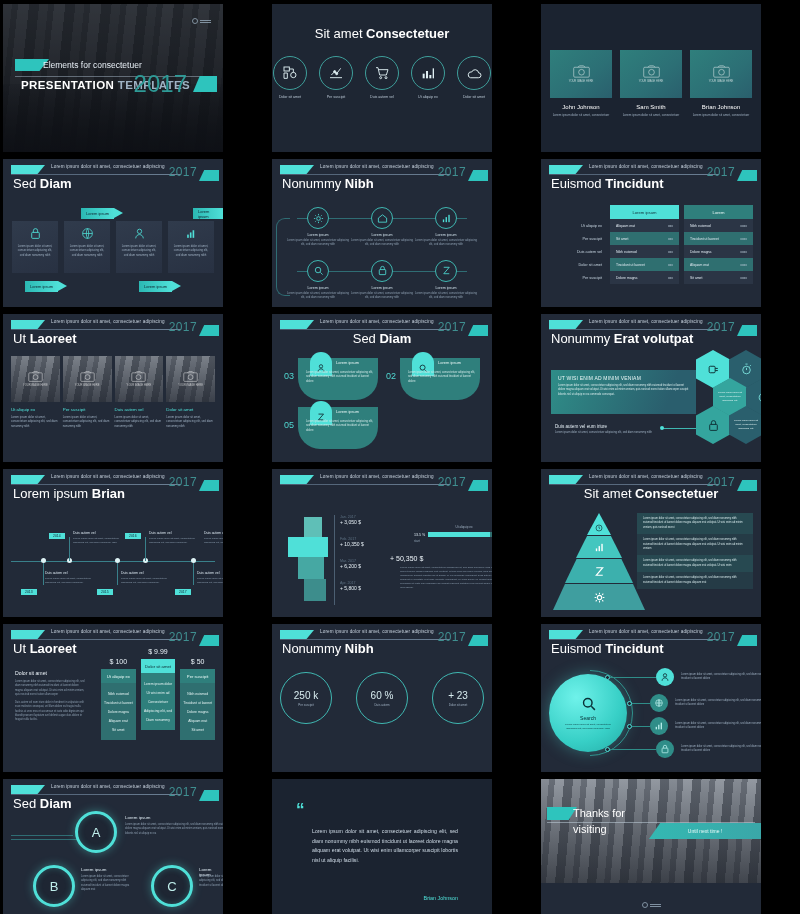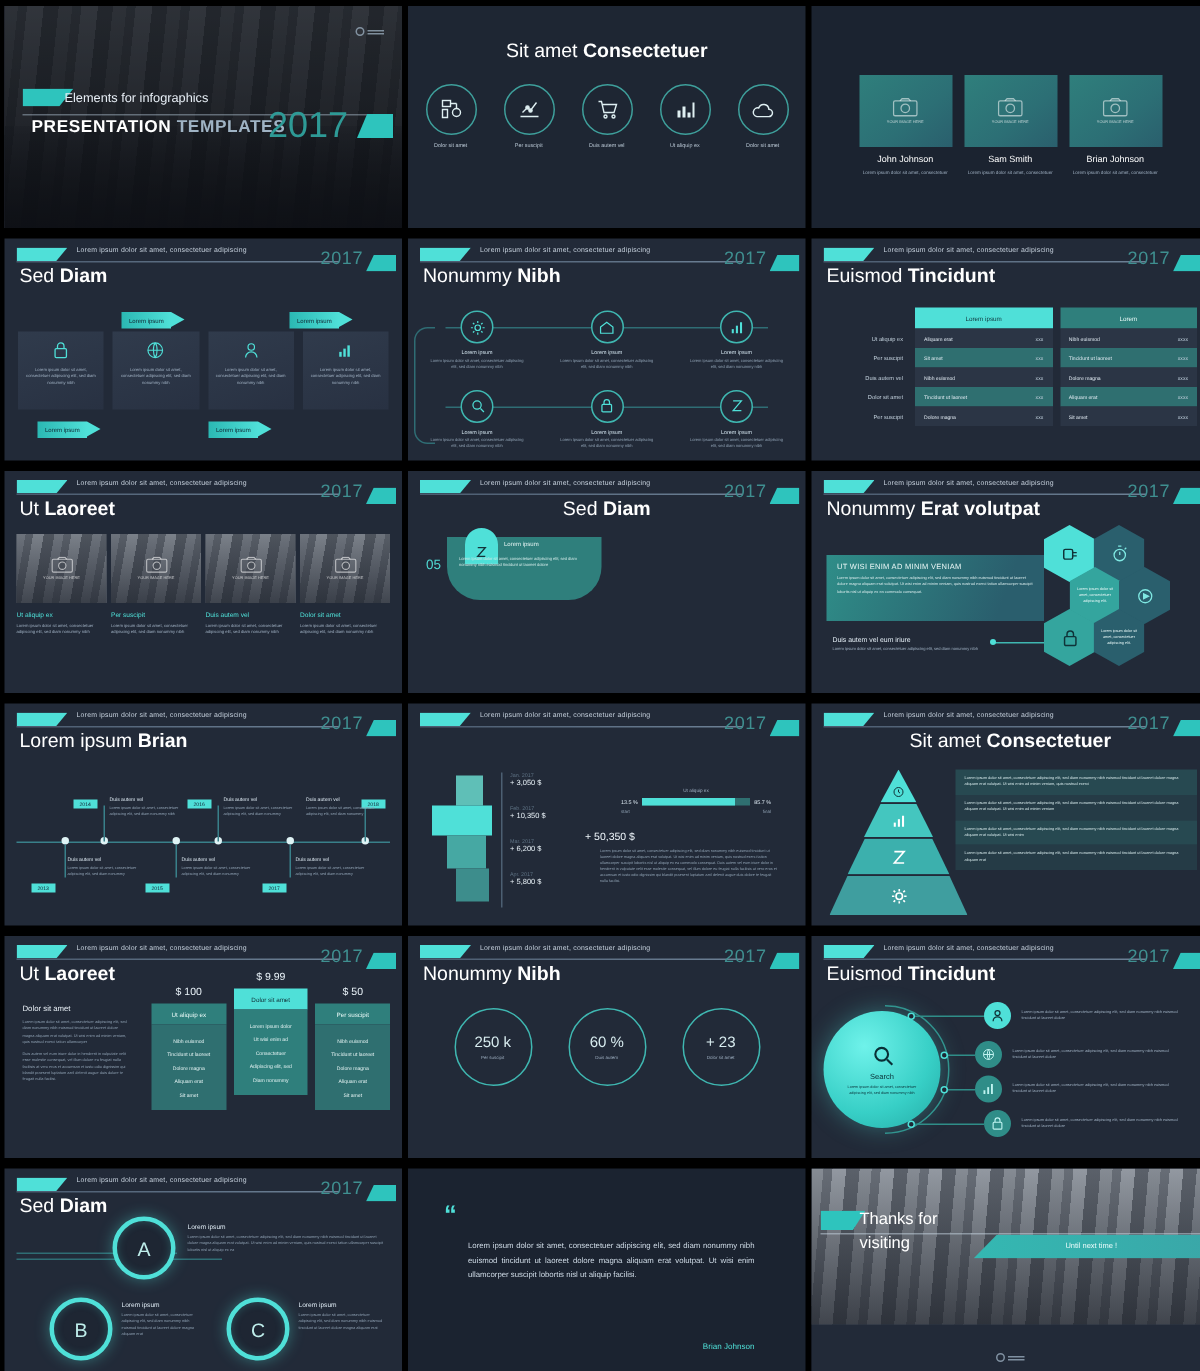--- a/index.html
+++ b/index.html
@@ -12,21 +12,21 @@
   }
   .deck {
     display:grid;
     grid-template-columns: repeat(3, 265px);
     grid-template-rows: repeat(6, 148px);
     gap:7px 4px;
     padding:4px 3px;
   }
   .slide {
     position:relative;
-    width:265px; height:148px;
+    width:220px; height:148px;
     background:#222a38;
     overflow:hidden;
   }
   .slide.dark { background:#1e2633; }
   .slide.deep { background:#1b2330; }
 
   
   .hdr { position:absolute; top:0; left:0; right:0; height:40px; }
   .hdr .tag {
     position:absolute; left:8px; top:6px; width:34px; height:9px;
@@ -310,21 +310,21 @@
     <div class="cover-img"></div>
     <div class="cover-dim"></div>
     <div class="logo-mark">
       <span class="ring"></span>
         <span class="bars">
           <i></i>
           <i></i>
         </span>
     </div>
     <div class="cov-tag"></div>
-    <div class="cov-sub">Elements for infographics</div>
+    <div class="cov-sub">Elements for consectetuer</div>
     <div class="cov-rule"></div>
     <div class="cov-main">
       <span>PRESENTATION </span><span class="mid">TEMPLATES</span>
     </div>
     <div class="cov-year">2017</div>
     <div class="cov-corner"></div>
   </div>
 
   <div class="slide dark">
     <div class="s-title center" style="top:22px;">
@@ -700,20 +700,44 @@
       <div class="tag"></div>
       <div class="sub">Lorem ipsum dolor sit amet, consectetuer adipiscing</div>
       <div class="rule"></div>
       <div class="yr">2017</div>
       <div class="corner"></div>
     </div>
     <div class="s-title center">
       <span>Sed </span><b>Diam</b>
     </div>
     <div class="blobs">
+      <div class="blob">
+        <div class="blob-bg"></div>
+        <div class="blob-no">03</div>
+        <div class="blob-fan">
+            <svg width="10" height="10" viewBox="0 0 24 24" fill="none" stroke="#14343a" stroke-width="2">
+              <circle cx="12" cy="8" r="4"></circle>
+              <path d="M5 21c0-4 3.2-7 7-7s7 3 7 7"></path>
+            </svg>
+          </div>
+        <div class="blob-t">Lorem ipsum</div>
+        <div class="blob-x">Lorem ipsum dolor sit amet, consectetuer adipiscing elit, sed diam nonummy nibh euismod tincidunt ut laoreet dolore</div>
+      </div>
+      <div class="blob">
+        <div class="blob-bg"></div>
+        <div class="blob-no">02</div>
+        <div class="blob-fan">
+            <svg width="10" height="10" viewBox="0 0 24 24" fill="none" stroke="#14343a" stroke-width="2.2">
+              <circle cx="11" cy="11" r="6"></circle>
+              <path d="M16 16l5 5"></path>
+            </svg>
+          </div>
+        <div class="blob-t">Lorem ipsum</div>
+        <div class="blob-x">Lorem ipsum dolor sit amet, consectetuer adipiscing elit, sed diam nonummy nibh euismod tincidunt ut laoreet dolore</div>
+      </div>
       <div class="blob">
         <div class="blob-bg"></div>
         <div class="blob-no">05</div>
         <div class="blob-fan">
             <svg width="10" height="10" viewBox="0 0 24 24" fill="none" stroke="#14343a" stroke-width="2.2">
               <path d="M6 5h12L6 19h12"></path>
             </svg>
           </div>
         <div class="blob-t">Lorem ipsum</div>
         <div class="blob-x">Lorem ipsum dolor sit amet, consectetuer adipiscing elit, sed diam nonummy nibh euismod tincidunt ut laoreet dolore</div>

